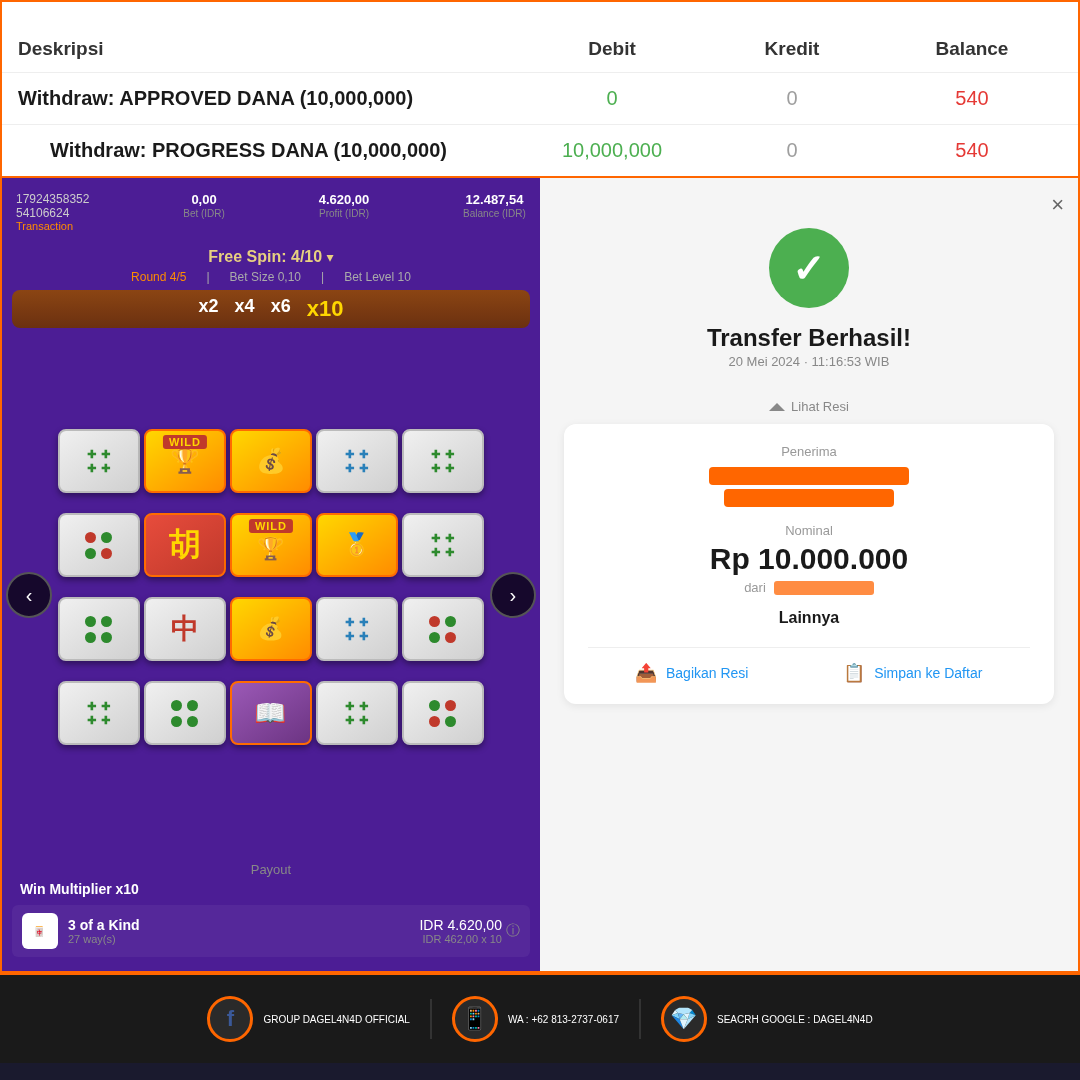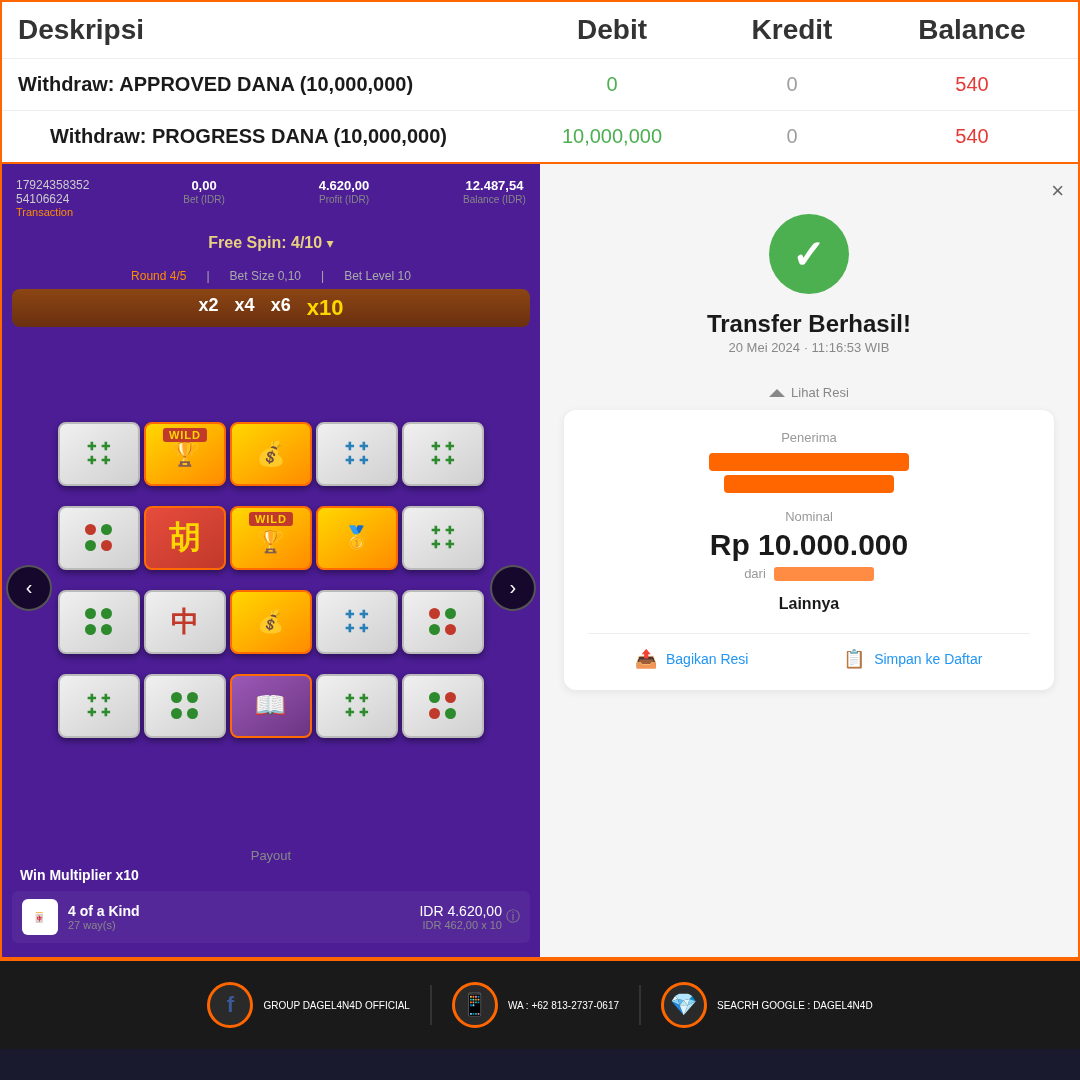--- a/index.html
+++ b/index.html
@@ -17,24 +17,25 @@
       border: 2px solid #ff6600;
       width: 100%;
     }
     .table-header {
       display: grid;
       grid-template-columns: 1fr 180px 180px 180px;
       padding: 12px 16px;
       border-bottom: 1px solid #eee;
     }
     .table-header-cell {
-      font-size: 28px;
+      font-size: 19px;
       font-weight: bold;
       color: #333;
       text-align: center;
+      margin-top: 24px;
     }
     .table-header-cell:first-child { text-align: left; }
     .table-row {
       display: grid;
       grid-template-columns: 1fr 180px 180px 180px;
       padding: 14px 16px;
       border-bottom: 1px solid #eee;
       align-items: center;
     }
     .table-row:last-child { border-bottom: none; margin-left: 32px; }
@@ -123,21 +124,20 @@
     }
     .free-spin-arrow { color: #e8d080; font-size: 14px; }
 
     .round-info {
       display: flex;
       justify-content: center;
       gap: 20px;
       font-size: 12px;
       color: #aaa;
       margin-bottom: 6px;
-      margin-top: 13px;
     }
     .round-info .round-num { color: #ff8c00; }
 
     
     .multiplier-banner {
       background: linear-gradient(to bottom, #8B4513, #6B3010);
       border-radius: 8px;
       padding: 6px 10px;
       text-align: center;
       margin-bottom: 6px;
@@ -727,21 +727,21 @@
       <button class="scroll-btn right">›</button>
     </div>
 
     <div class="payout-label">Payout</div>
     <div class="win-multiplier">Win Multiplier x10</div>
     <div class="win-result">
       <div class="win-icon">
         <span style="font-size:10px;color:#666;">🀄</span>
       </div>
       <div class="win-desc">
-        <div class="win-kind">4 of a Kind</div>
+        <div class="win-kind">3 of a Kind</div>
         <div class="win-ways">27 way(s)</div>
       </div>
       <div class="win-amount">
         <div class="win-idr">IDR 4.620,00</div>
         <div class="win-idr-small">IDR 462,00 x 10</div>
       </div>
       <span class="win-info-icon">ⓘ</span>
     </div>
   </div>
 

